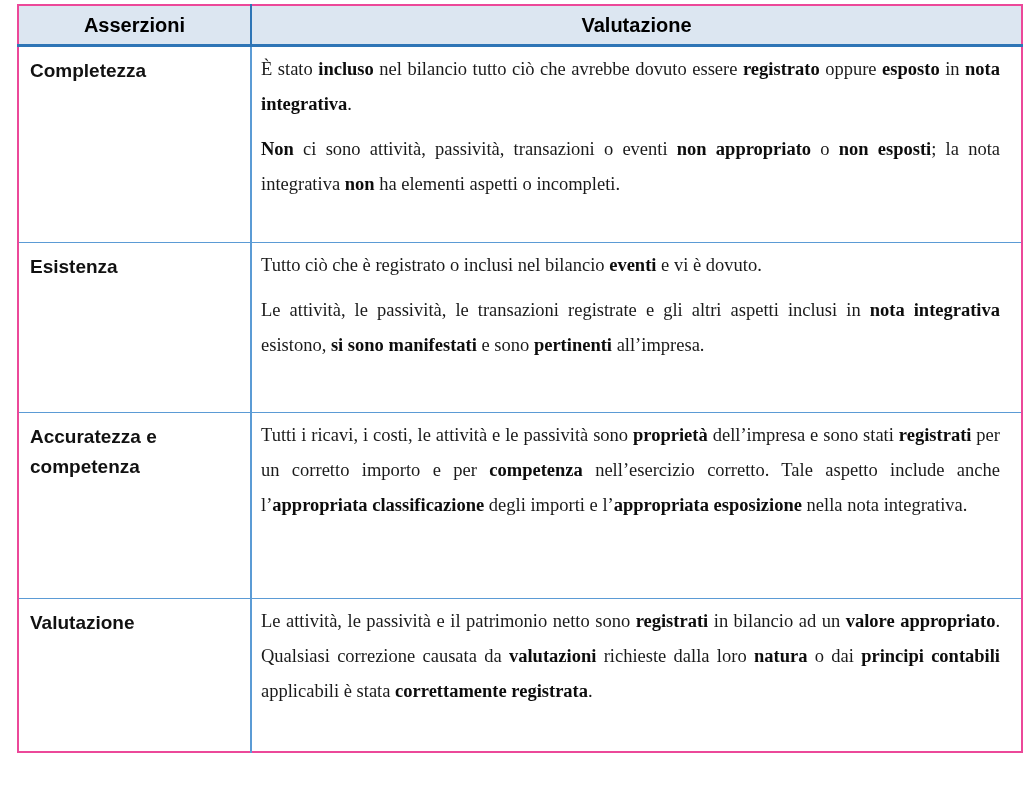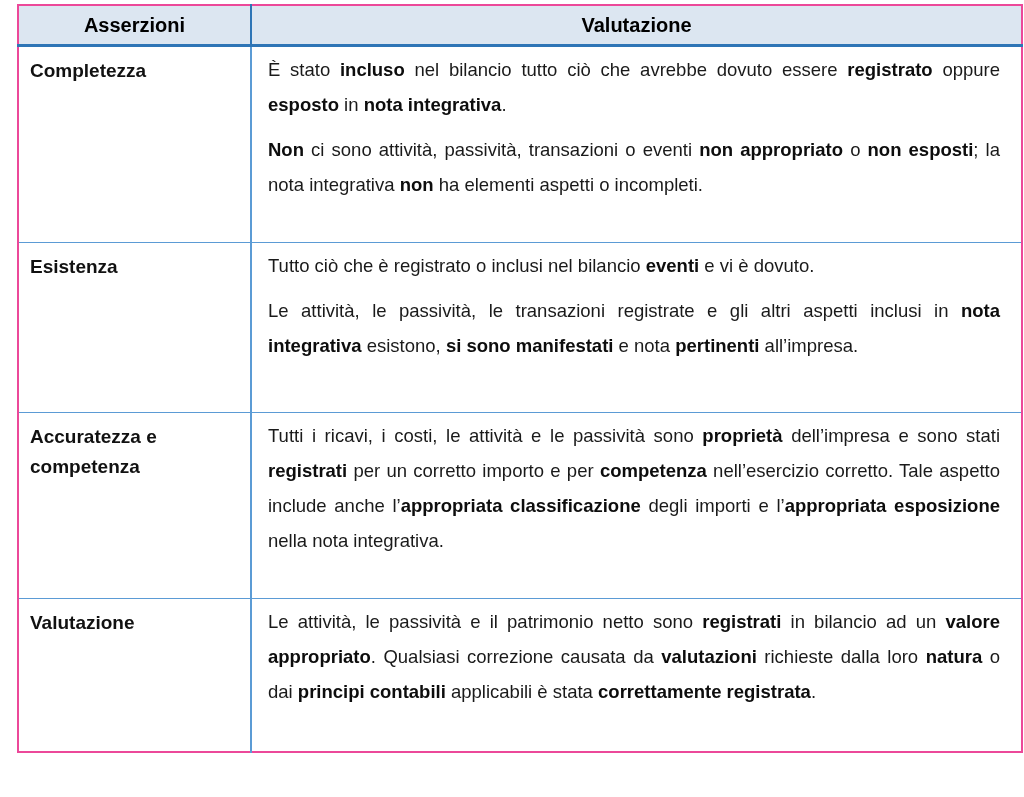--- a/index.html
+++ b/index.html
@@ -46,21 +46,22 @@
   }
   td.assert-cell {
     border-right: 2px solid #5b9bd5;
     padding: 9px 24px 0 11px;
     font-size: 19px;
     font-weight: bold;
     line-height: 30px;
     color: #111111;
   }
   td.desc-cell {
-    padding: 5px 21px 0 16px;
+    padding: 5px 21px 0 9px;
+    font-family: Liberation Serif, serif;
   }
   tr.body-row { border-bottom: 1.5px solid #5b9bd5; }
   tr.body-row:last-child { border-bottom: none; }
   tr.r1 { height: 197px; }
   tr.r2 { height: 170px; }
   tr.r3 { height: 186px; }
   tr.r4 { height: 153px; }
   .para {
     margin: 0 0 10px 0;
     font-size: 18.5px;
@@ -90,21 +91,21 @@
         <td class="assert-cell">Completezza</td>
         <td class="desc-cell">
           <p class="para"><span>È stato </span><b>incluso</b><span> nel bilancio tutto ciò che avrebbe dovuto essere </span><b>registrato</b><span> oppure </span><b>esposto</b><span> in </span><b>nota integrativa</b><span>.</span></p>
           <p class="para"><b>Non</b><span> ci sono attività, passività, transazioni o eventi </span><b>non appropriato</b><span> o </span><b>non esposti</b><span>; la nota integrativa </span><b>non</b><span> ha elementi aspetti o incompleti.</span></p>
         </td>
       </tr>
       <tr class="body-row r2">
         <td class="assert-cell">Esistenza</td>
         <td class="desc-cell">
           <p class="para"><span>Tutto ciò che è registrato o inclusi nel bilancio </span><b>eventi</b><span> e vi è dovuto.</span></p>
-          <p class="para"><span>Le attività, le passività, le transazioni registrate e gli altri aspetti inclusi in </span><b>nota integrativa</b><span> esistono, </span><b>si sono manifestati</b><span> e nota </span><b>pertinenti</b><span> all’impresa.</span></p>
+          <p class="para"><span>Le attività, le passività, le transazioni registrate e gli altri aspetti inclusi in </span><b>nota integrativa</b><span> esistono, </span><b>si sono manifestati</b><span> e sono </span><b>pertinenti</b><span> all’impresa.</span></p>
         </td>
       </tr>
       <tr class="body-row r3">
         <td class="assert-cell">Accuratezza e competenza</td>
         <td class="desc-cell">
           <p class="para"><span>Tutti i ricavi, i costi, le attività e le passività sono </span><b>proprietà</b><span> dell’impresa e sono stati </span><b>registrati</b><span> per un corretto importo e per </span><b>competenza</b><span> nell’esercizio corretto. Tale aspetto include anche l’</span><b>appropriata classificazione</b><span> degli importi e l’</span><b>appropriata esposizione</b><span> nella nota integrativa.</span></p>
         </td>
       </tr>
       <tr class="body-row r4">
         <td class="assert-cell">Valutazione</td>

